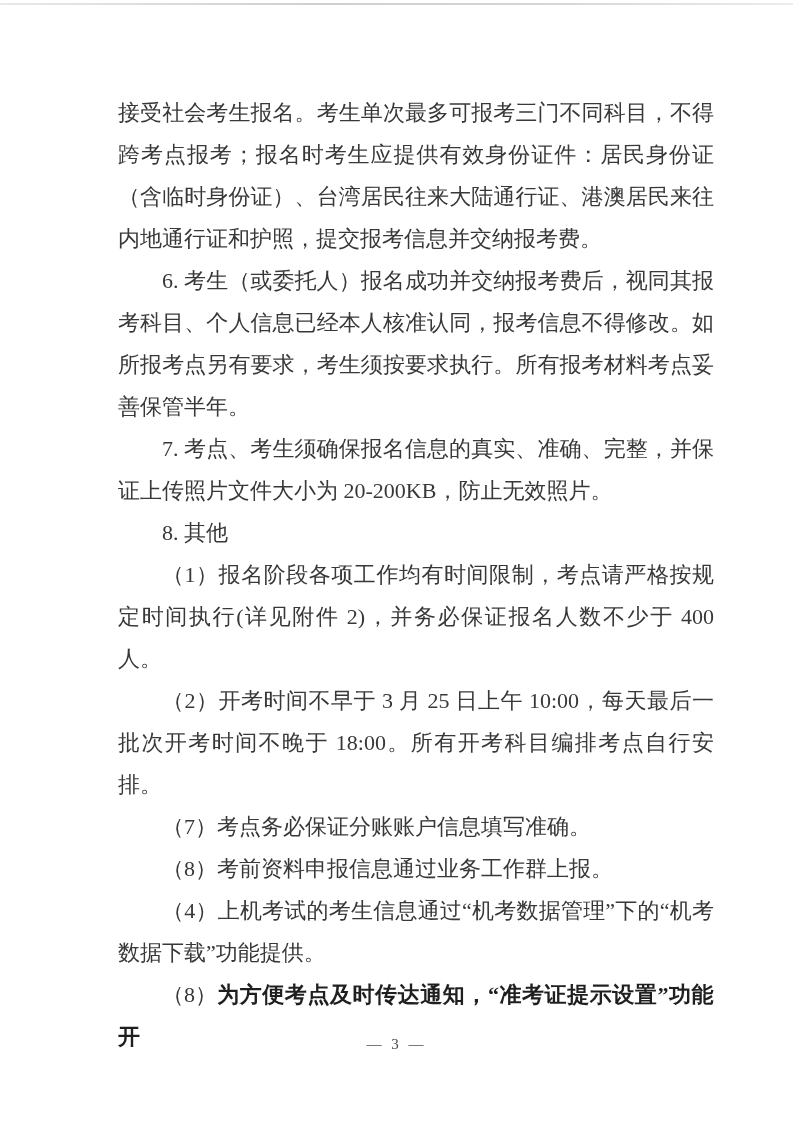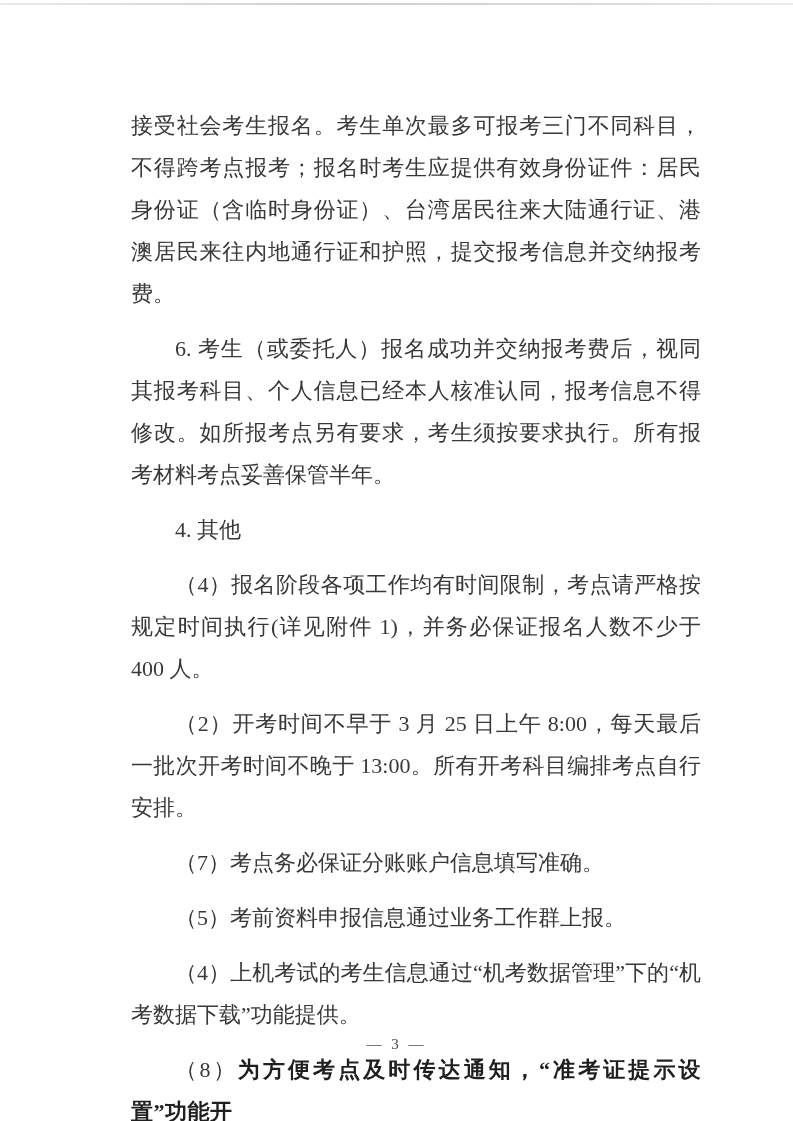--- a/index.html
+++ b/index.html
@@ -26,21 +26,21 @@
     position: absolute;
     left: 118px;
     top: 92px;
     width: 596px;
     font-size: 22px;
     line-height: 42px;
     color: #383838;
     text-align: justify;
   }
   .text-block p {
-    margin: 13px;
+    margin: 0;
     padding: 0;
   }
   .indent {
     text-indent: 2em;
   }
   .bold-part {
     font-weight: bold;
     color: #1f1f1f;
     letter-spacing: 0.5px;
   }
@@ -56,22 +56,23 @@
   }
 </style>
 </head>
 <body>
 
 <div class="scan-edge"></div>
 
 <div class="text-block">
   <p>接受社会考生报名。考生单次最多可报考三门不同科目，不得跨考点报考；报名时考生应提供有效身份证件：居民身份证（含临时身份证）、台湾居民往来大陆通行证、港澳居民来往内地通行证和护照，提交报考信息并交纳报考费。</p>
   <p class="indent">6. 考生（或委托人）报名成功并交纳报考费后，视同其报考科目、个人信息已经本人核准认同，报考信息不得修改。如所报考点另有要求，考生须按要求执行。所有报考材料考点妥善保管半年。</p>
-  <p class="indent">4. 其他</p>
-  <p class="indent">（4）报名阶段各项工作均有时间限制，考点请严格按规定时间执行(详见附件 1)，并务必保证报名人数不少于 400 人。</p>
-  <p class="indent">（2）开考时间不早于 3 月 25 日上午 8:00，每天最后一批次开考时间不晚于 13:00。所有开考科目编排考点自行安排。</p>
+  <p class="indent">7. 考点、考生须确保报名信息的真实、准确、完整，并保证上传照片文件大小为 20-200KB，防止无效照片。</p>
+  <p class="indent">8. 其他</p>
+  <p class="indent">（1）报名阶段各项工作均有时间限制，考点请严格按规定时间执行(详见附件 2)，并务必保证报名人数不少于 400 人。</p>
+  <p class="indent">（2）开考时间不早于 3 月 25 日上午 10:00，每天最后一批次开考时间不晚于 18:00。所有开考科目编排考点自行安排。</p>
   <p class="indent">（7）考点务必保证分账账户信息填写准确。</p>
-  <p class="indent">（5）考前资料申报信息通过业务工作群上报。</p>
+  <p class="indent">（8）考前资料申报信息通过业务工作群上报。</p>
   <p class="indent">（4）上机考试的考生信息通过“机考数据管理”下的“机考数据下载”功能提供。</p>
   <p class="indent"><span>（8）</span><span class="bold-part">为方便考点及时传达通知，“准考证提示设置”功能开</span></p>
 </div>
 
 <div class="footer">— 3 —</div>
 
 </body></html>

